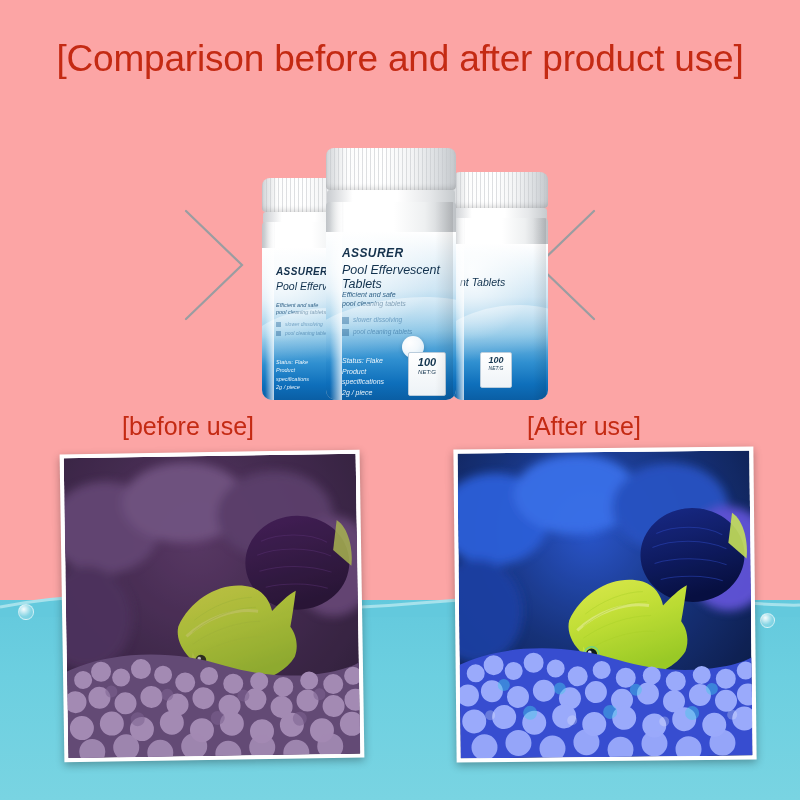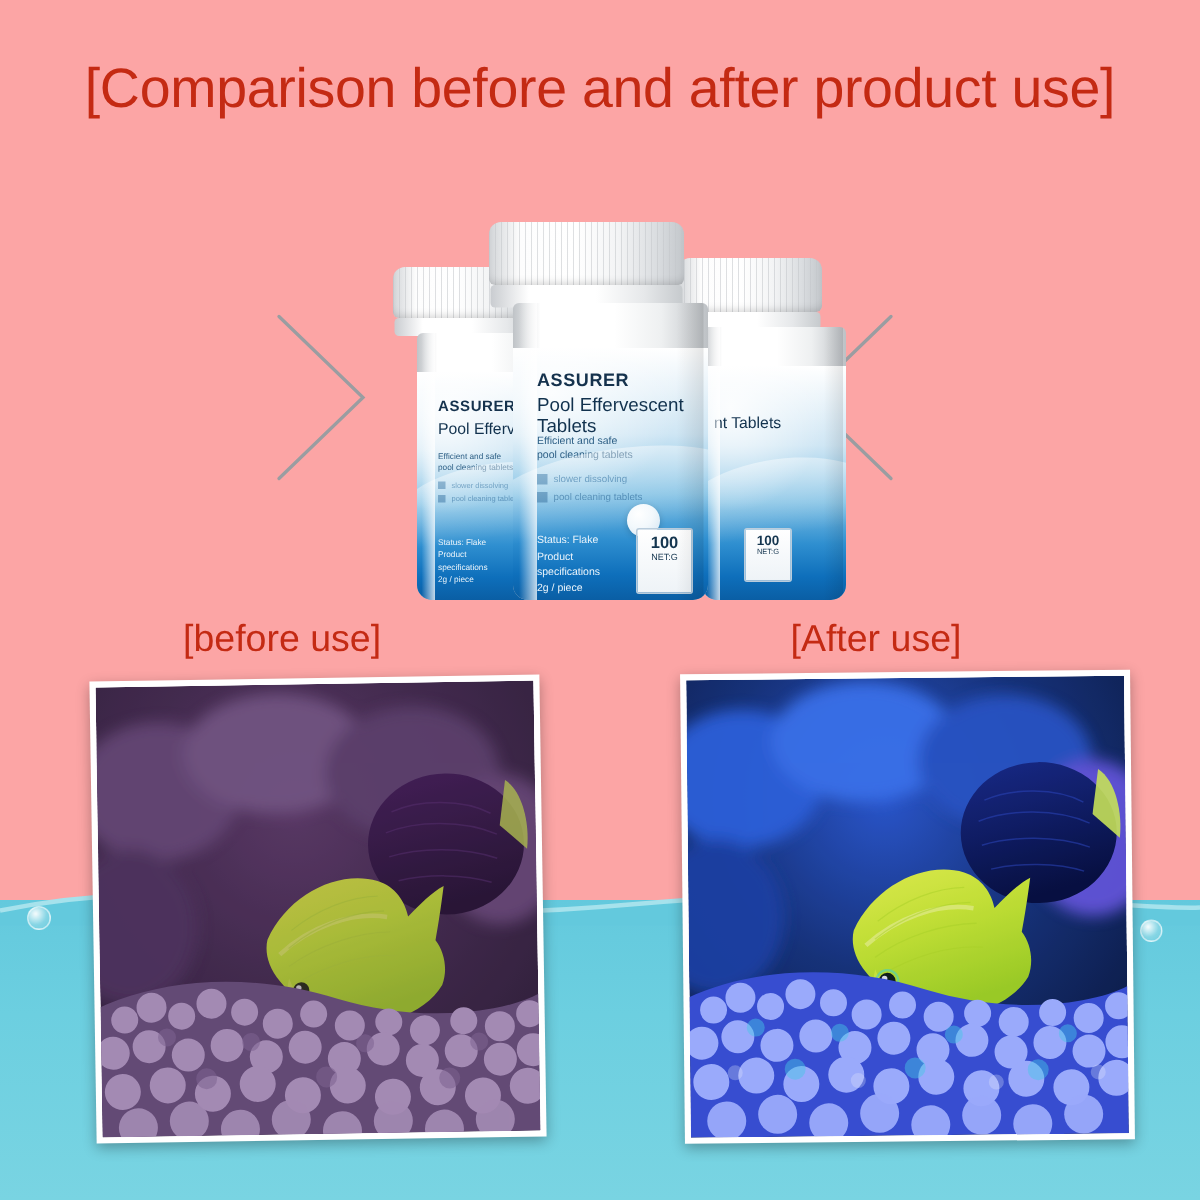--- a/index.html
+++ b/index.html
@@ -73,25 +73,26 @@
   }
   .bottle .neck {
     position: absolute;
     left: 1%;
     width: 98%;
     background: linear-gradient(90deg,#c9ccd0 0%, #ffffff 20%, #ffffff 55%, #e6e8ea 80%, #c6cacd 100%);
     border-radius: 3px;
   }
   .bottle .body {
     position: absolute;
-    left: 16px;
+    left: 0;
     width: 100%;
     border-radius: 4px 4px 10px 10px;
     overflow: hidden;
     background: linear-gradient(90deg,#bfc3c7 0%, #ffffff 14%, #ffffff 52%, #eef0f1 76%, #bdc1c5 100%);
+    font-style: italic;
   }
   .bottle .label {
     position: absolute;
     left: 0;
     width: 100%;
     overflow: hidden;
     background:
       radial-gradient(120% 80% at 20% 18%, rgba(255,255,255,.85) 0%, rgba(255,255,255,0) 55%),
       linear-gradient(180deg,#ffffff 0%, #eef6fb 12%, #cfe6f4 34%, #7fc0e4 58%,
                       #2f8fd0 76%, #0e6fbb 90%, #0a5ea4 100%);

